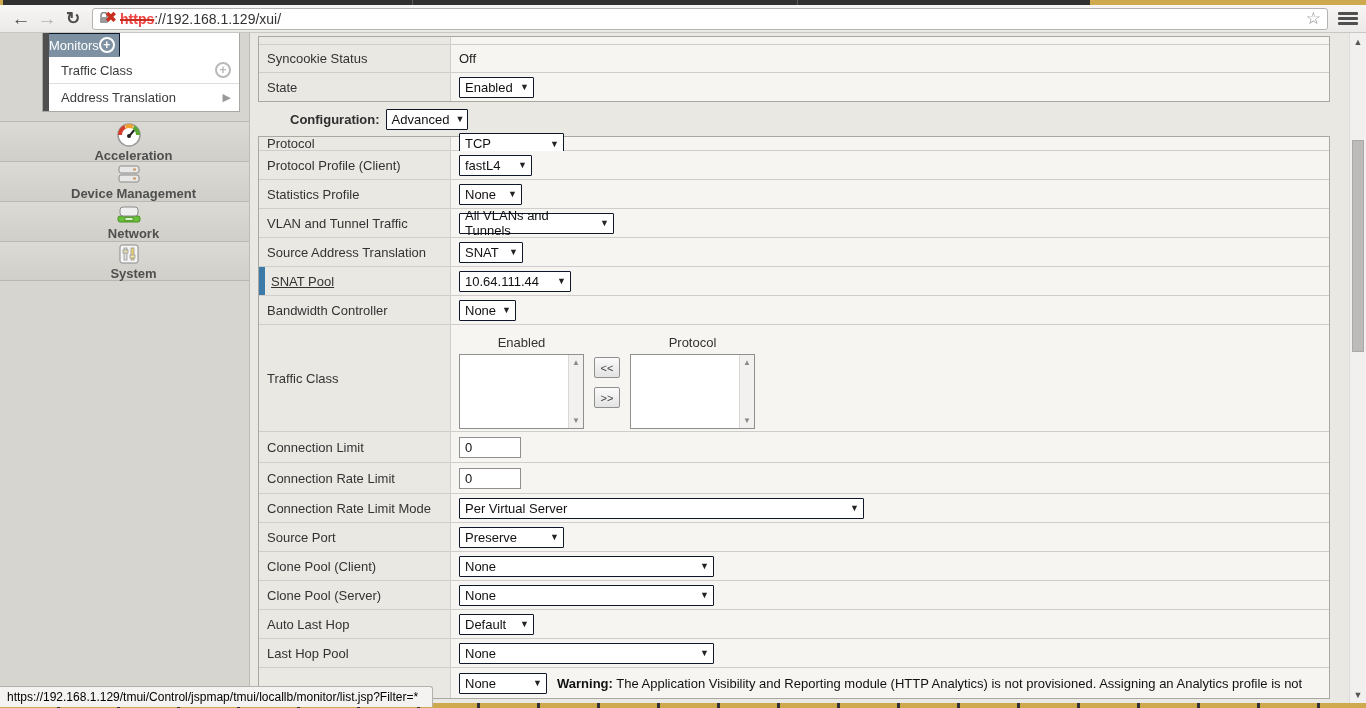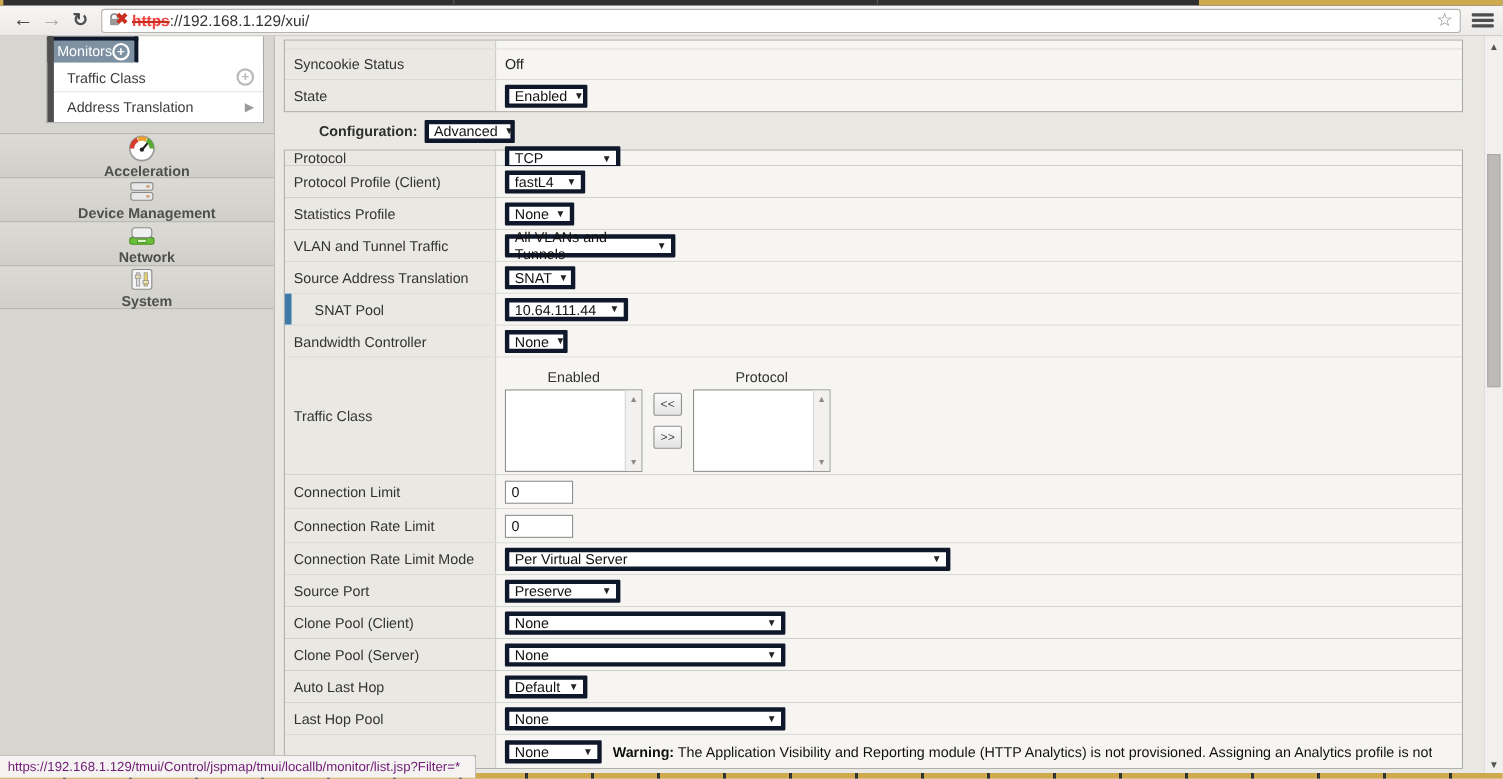--- a/index.html
+++ b/index.html
@@ -56,28 +56,28 @@
   
   .main { flex:1; padding:3px 0 0 8px; background:#e9e8e3; position:relative; }
   .tbl { width:1072px; border:1px solid #a9a8a2; border-bottom:1px solid #a9a8a2; background:#f6f5f2; }
   .row { display:flex; border-bottom:1px solid #cfceca; }
   .row:last-child { border-bottom:none; }
   .lbl { width:192px; background:#e9e8e3; border-right:1px solid #cfceca; display:flex;
     align-items:center; padding-left:8px; font-size:13px; color:#333; position:relative; flex-shrink:0; }
   .val { flex:1; display:flex; align-items:center; padding-left:8px; font-size:13px; color:#222;
     background:#f6f5f2; }
   .accent { position:absolute; left:0; top:0; bottom:0; width:6px; background:#3d7aa8; }
-  .lbl.indent { padding-left:27px; }
+  .lbl.indent { padding-left:12px;text-decoration:underline; }
 
   .cfgline { display:flex; align-items:center; height:34px; width:1072px;margin-left:32px; }
   .cfgline .cfg { font-size:13px; font-weight:bold; color:#2e2e2e; margin-right:6px; }
 
   
   .sel { display:inline-flex; align-items:center; height:21px; background:#fff;
-    border:4px solid #0f172a; border-radius:1px; padding:0 4px 0 5px; font-size:13px; color:#111;
+    border:1px solid #0f172a; border-radius:1px; padding:0 4px 0 5px; font-size:13px; color:#111;
     cursor:pointer; }
   .sel .arr { margin-left:auto; font-size:9px; color:#222; padding-left:6px; }
   input.txtin { width:62px; height:21px; border:1px solid #8f8f8f; background:#fff; font-size:13px;
     padding-left:5px; font-family:"Liberation Sans",sans-serif; color:#111; }
 
   
   .tcwrap { display:flex; align-items:flex-start; padding-top:10px; }
   .tccol { display:flex; flex-direction:column; align-items:center; }
   .tchead { font-size:13px; color:#333; margin-bottom:4px; }
   .listbox { width:125px; height:75px; background:#fff; border:1px solid #8f8f8f; position:relative; }
@@ -100,21 +100,21 @@
     font-size:9px; color:#555; cursor:pointer; }
   .vscroll .sb-up { top:4px; } .vscroll .sb-dn { bottom:4px; }
   .vscroll .thumb { position:absolute; left:2px; width:12px; top:107px; height:212px;
     background:#bcbbb9; border:1px solid #aaa9a7; cursor:grab; }
 
   
   .bottomstrip { position:fixed; left:0; bottom:0; width:1366px; height:5px;
     background:repeating-linear-gradient(90deg,#cfa94d 0 57px,#323232 57px 60px); }
   .statusbar { position:fixed; left:0; bottom:1px; width:433px; height:21px; background:#f4f3f1;
     border:1px solid #b3b2ae; border-left:none; border-bottom:none; border-top-right-radius:3px;
-    font-size:12px; color:#701a75; display:flex; align-items:center; padding-left:7px; z-index:5;
+    font-size:12px; color:#000000; display:flex; align-items:center; padding-left:7px; z-index:5;
     white-space:nowrap; overflow:hidden; }
 </style>
 </head>
 <body>
 
 <div class="tabstrip">
   <span class="tan-left"></span>
   <span class="seam" style="left:412px"></span>
   <span class="seam" style="left:797px"></span>
   <span class="tan-right"></span>

